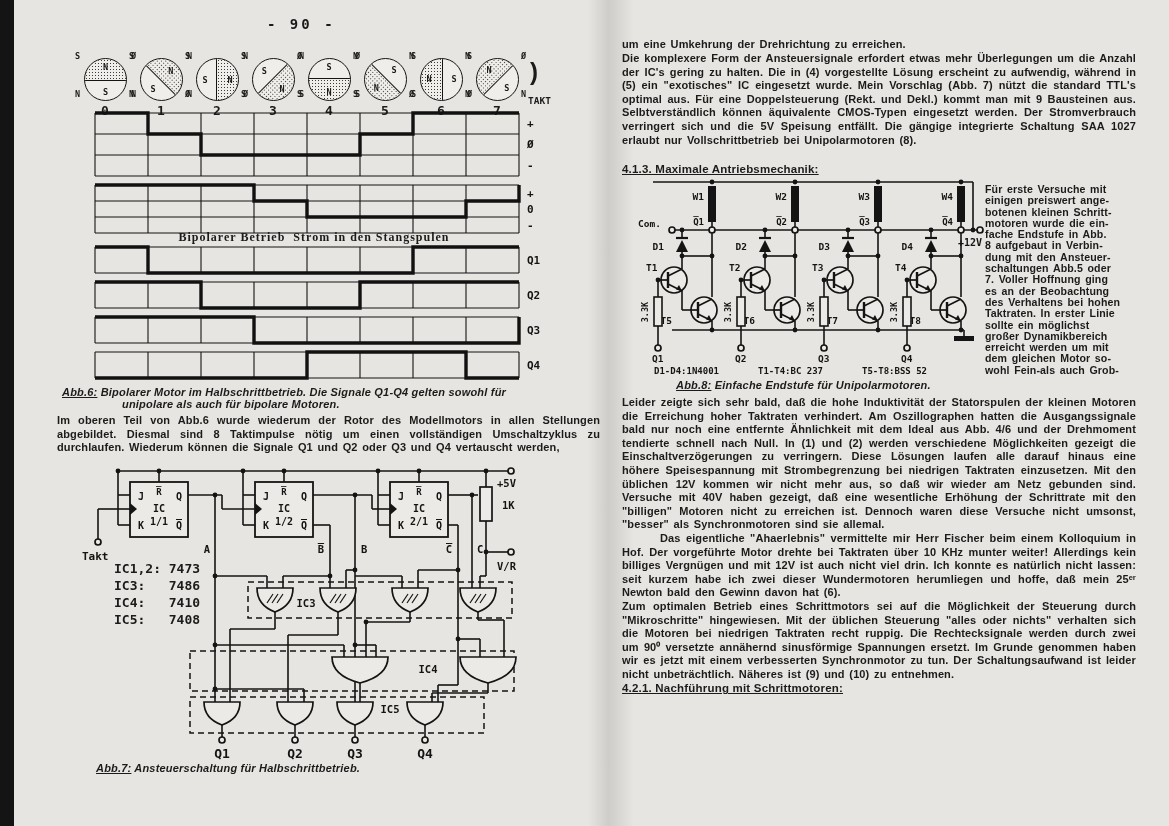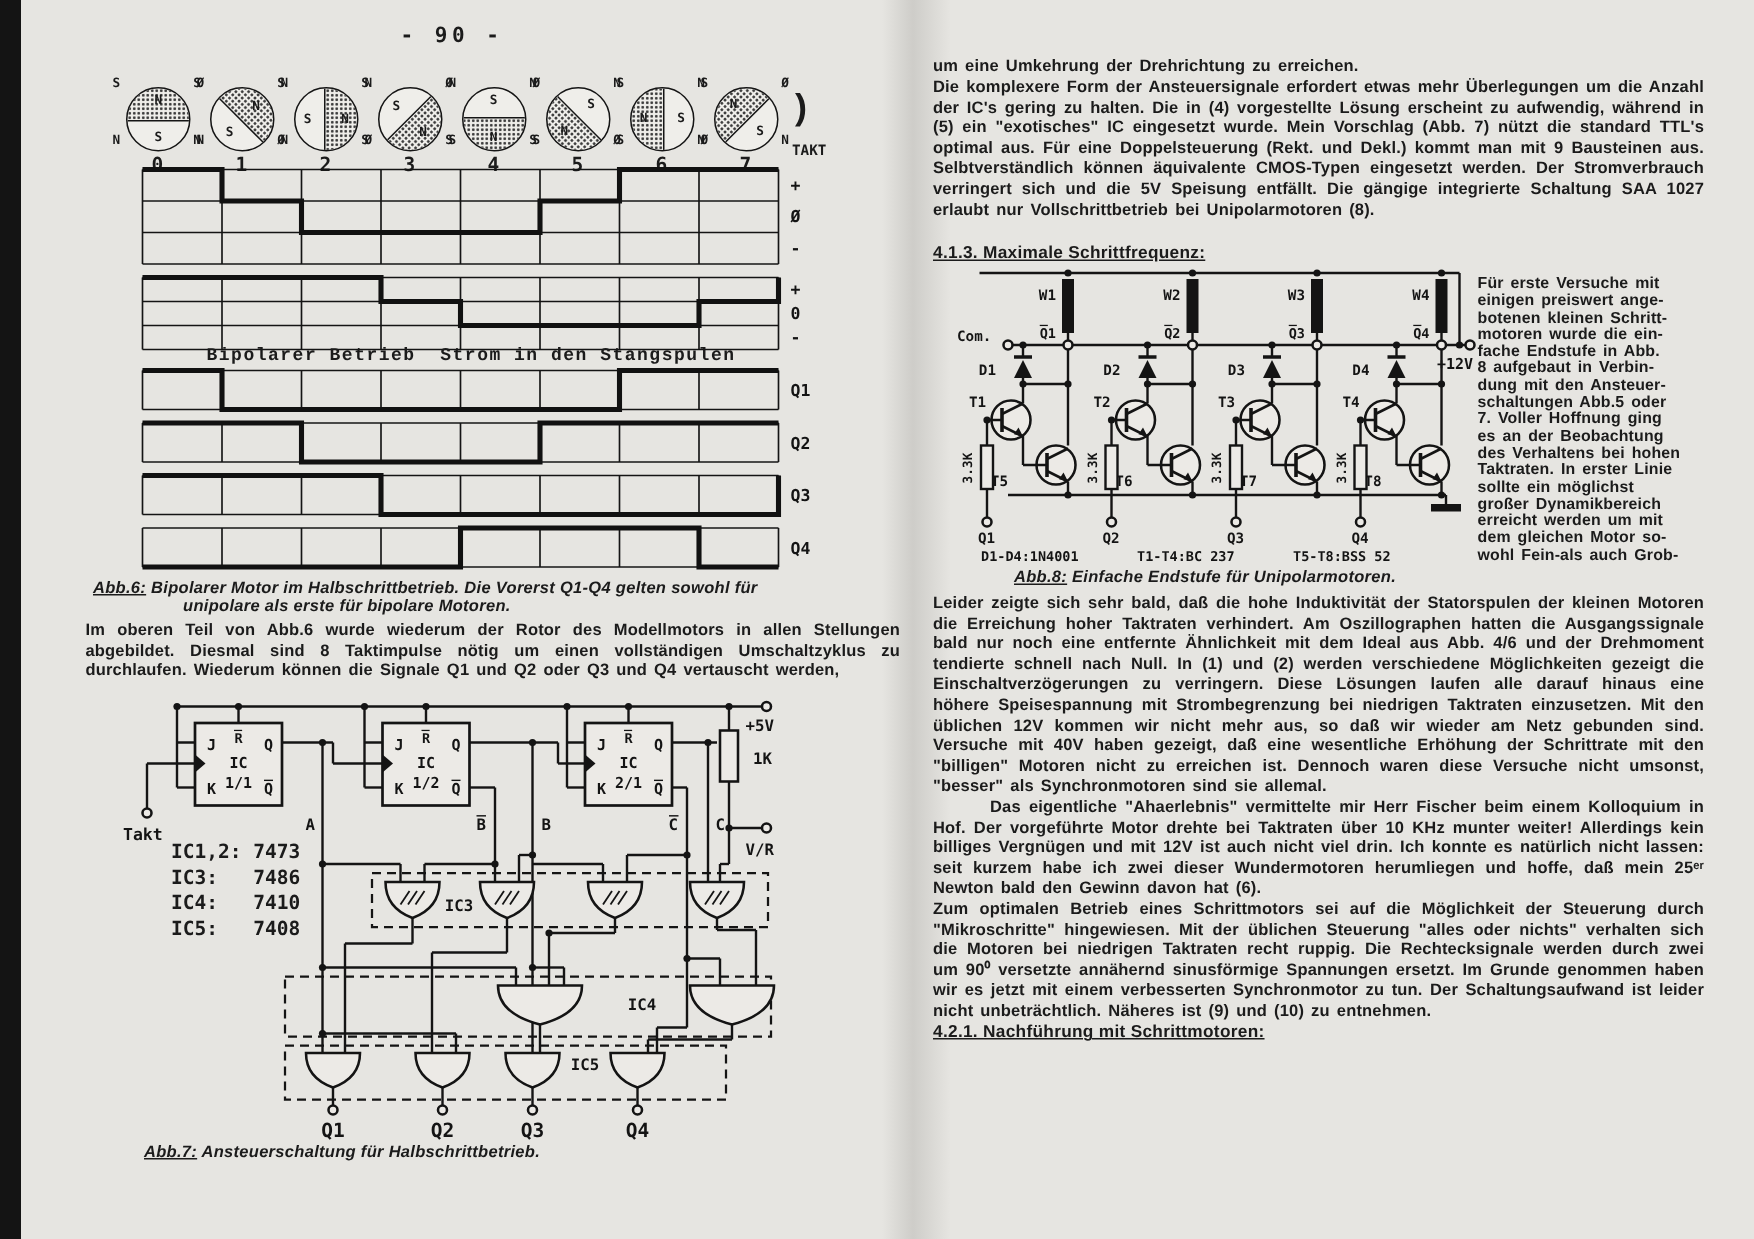--- a/index.html
+++ b/index.html
@@ -25,21 +25,21 @@
   .rcorner{position:absolute;font-size:8.5px;font-weight:bold;font-family:"DejaVu Sans Mono",monospace}
   .rcirc{position:absolute;left:7px;top:8px;width:41px;height:41px;border:1.8px solid #151515;border-radius:50%;background:#efeeea}
   .rspin{position:absolute;inset:0;border-radius:50%;overflow:hidden}
   .rhalf{position:absolute;left:0;top:0;right:0;height:50%;border-bottom:1.7px solid #151515;
          background-image:radial-gradient(circle,#3a3a3a .8px,transparent .95px);background-size:3px 3px}
   .rpole{position:absolute;left:50%;font-size:8.5px;font-weight:bold;font-family:"DejaVu Sans Mono",monospace}
   .rnum{position:absolute;left:0;right:0;bottom:-6px;text-align:center;font-size:13px;font-weight:bold;font-family:"DejaVu Sans Mono",monospace}
   #takt-arrow{position:absolute;left:516px;top:58px;font-size:24px;font-weight:bold}
   #takt-label{position:absolute;left:514px;top:95px;font-size:9.5px;font-weight:bold;font-family:"DejaVu Sans Mono",monospace}
   .wavetitle{position:absolute;left:74px;top:230px;width:452px;text-align:center;font-size:12px;font-weight:bold;
-             letter-spacing:1px;font-family:Liberation Mono, monospace;white-space:pre}
+             letter-spacing:1px;font-family:Liberation Serif, serif;white-space:pre}
   svg text{font-family:"DejaVu Sans Mono",monospace;font-weight:bold;fill:#141414}
 </style>
 </head>
 <body>
 
 <div class="edge"></div>
 <div class="gutter"></div>
 
 <div class="page" id="pageL">
   <div class="pagenum abs" style="left:253px;top:16px">- 90 -</div>
@@ -250,22 +250,22 @@
       <line x1="272" y1="109" x2="272" y2="135" stroke="#141414" stroke-width="1.1"></line>
       <line x1="325" y1="109" x2="325" y2="135" stroke="#141414" stroke-width="1.1"></line>
       <line x1="378" y1="109" x2="378" y2="135" stroke="#141414" stroke-width="1.1"></line>
       <line x1="431" y1="109" x2="431" y2="135" stroke="#141414" stroke-width="1.1"></line>
       <path d="M 7 135 L 60 135 L 113 135 L 166 135 L 219 135 L 219 109 L 272 109 L 325 109 L 378 109 L 378 135 L 431 135" fill="none" stroke="#111" stroke-width="3.4"></path>
       <text x="439" y="126" font-size="11" text-anchor="start">Q4</text>
     </svg>
 
   <div class="caption abs" style="left:48px;top:386px;width:505px">
     <span class="lbl">Abb.6:</span>
-    <span>Bipolarer Motor im Halbschrittbetrieb. Die Vorerst Q1-Q4 gelten sowohl für</span><br>
-    <span style="margin-left:60px">unipolare als erste für bipolare Motoren.</span>
+    <span>Bipolarer Motor im Halbschrittbetrieb. Die Signale Q1-Q4 gelten sowohl für</span><br>
+    <span style="margin-left:60px">unipolare als auch für bipolare Motoren.</span>
   </div>
 
   <div class="bodytext abs" style="left:43px;top:414px;width:543px">Im oberen Teil von Abb.6 wurde wiederum der Rotor des Modellmotors in allen Stellungen abgebildet. Diesmal sind 8 Taktimpulse nötig um einen vollständigen Umschaltzyklus zu durchlaufen. Wiederum können die Signale Q1 und Q2 oder Q3 und Q4 vertauscht werden,</div>
 
   <svg id="svg-c7" class="abs" style="left:46px;top:457px" width="510" height="306" viewBox="0 0 510 306">
       <line x1="58" y1="14" x2="448" y2="14" stroke="#141414" stroke-width="1.6"></line>
       <line x1="99" y1="14" x2="99" y2="25" stroke="#141414" stroke-width="1.6"></line>
       <line x1="224" y1="14" x2="224" y2="25" stroke="#141414" stroke-width="1.6"></line>
       <line x1="359" y1="14" x2="359" y2="25" stroke="#141414" stroke-width="1.6"></line>
       <line x1="58" y1="14" x2="58" y2="68" stroke="#141414" stroke-width="1.6"></line>
@@ -446,21 +446,21 @@
   <div class="caption abs" style="left:82px;top:762px">
     <span class="lbl">Abb.7:</span>
     <span>Ansteuerschaltung für Halbschrittbetrieb.</span>
   </div>
 </div>
 
 <div class="page" id="pageR">
 
   <div class="bodytext abs" style="left:12px;top:38px;width:514px">um eine Umkehrung der Drehrichtung zu erreichen.</div>
   <div class="bodytext abs" style="left:12px;top:52px;width:514px">Die komplexere Form der Ansteuersignale erfordert etwas mehr Überlegungen um die Anzahl der IC's gering zu halten. Die in (4) vorgestellte Lösung erscheint zu aufwendig, während in (5) ein "exotisches" IC eingesetzt wurde. Mein Vorschlag (Abb. 7) nützt die standard TTL's optimal aus. Für eine Doppelsteuerung (Rekt. und Dekl.) kommt man mit 9 Bausteinen aus. Selbtverständlich können äquivalente CMOS-Typen eingesetzt werden. Der Stromverbrauch verringert sich und die 5V Speisung entfällt. Die gängige integrierte Schaltung SAA 1027 erlaubt nur Vollschrittbetrieb bei Unipolarmotoren (8).</div>
-  <div class="heading abs" style="left:12px;top:163px">4.1.3. Maximale Schrittfrequenz:</div>
+  <div class="heading abs" style="left:12px;top:163px">4.1.3. Maximale Antriebsmechanik:</div>
 
   <svg id="svg-c8" class="abs" style="left:18px;top:178px" width="365" height="202" viewBox="0 0 365 202">
       <line x1="25" y1="4" x2="345" y2="4" stroke="#141414" stroke-width="1.6"></line>
       <line x1="345" y1="4" x2="345" y2="52" stroke="#141414" stroke-width="1.6"></line>
       <circle cx="345" cy="52" r="2.4" fill="#141414"></circle>
       <line x1="44" y1="52" x2="352" y2="52" stroke="#141414" stroke-width="1.6"></line>
       <circle cx="44" cy="52" r="3" fill="#eceae6" stroke="#141414" stroke-width="1.7"></circle>
       <text x="10" y="49" font-size="9.5" text-anchor="start">Com.</text>
       <circle cx="352" cy="52" r="3" fill="#eceae6" stroke="#141414" stroke-width="1.7"></circle>
       <text x="330" y="68" font-size="10" text-anchor="start">+12V</text>

